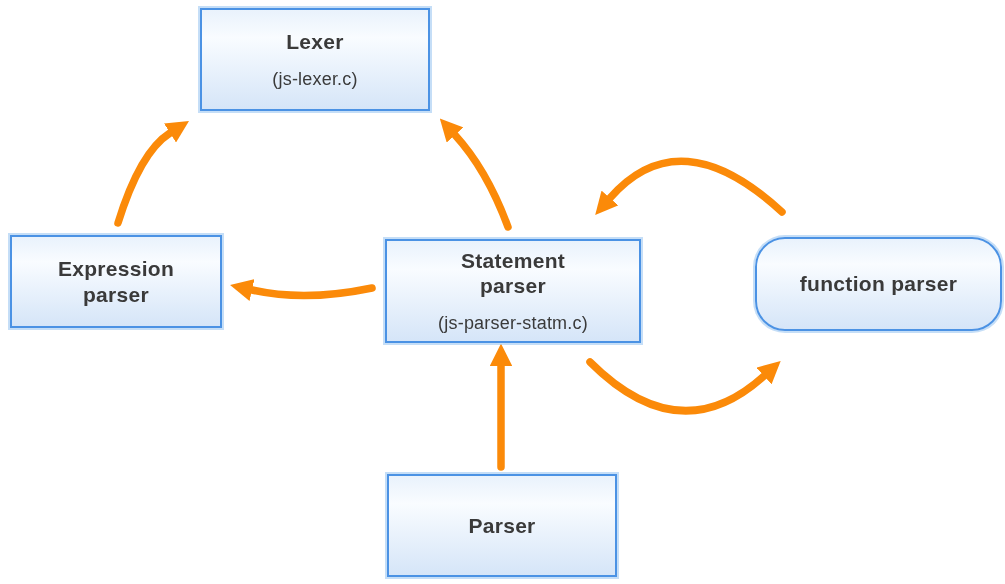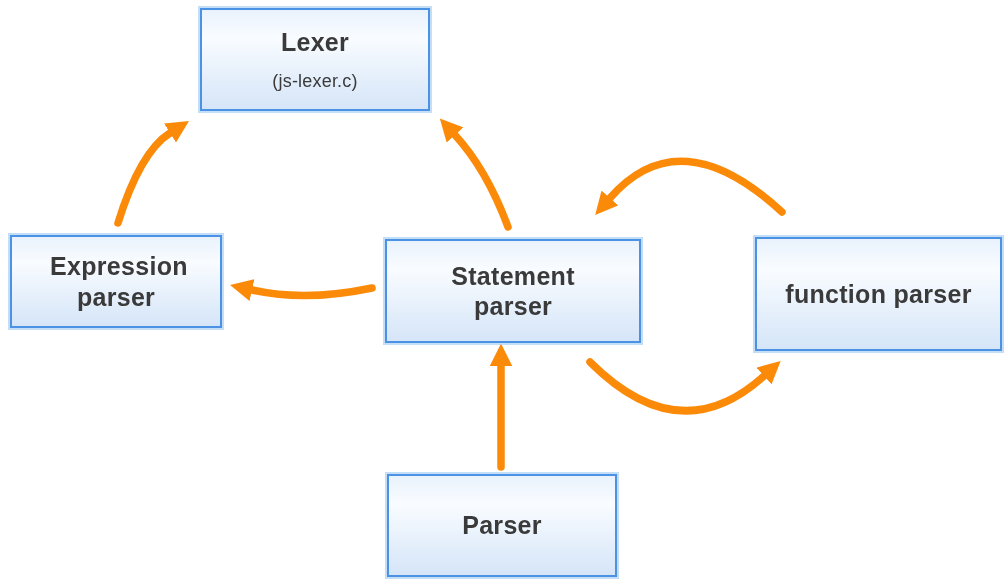--- a/index.html
+++ b/index.html
@@ -30,37 +30,37 @@
     background: linear-gradient(180deg, #e9f2fc 0%, #f9fcff 28%, #d5e5f8 100%);
     display: flex;
     flex-direction: column;
     align-items: center;
     justify-content: center;
     text-align: center;
     color: #3a3a3a;
   }
   .node .title {
     font-weight: bold;
-    font-size: 25px;
+    font-size: 21px;
     line-height: 1.22;
     letter-spacing: 0.3px;
   }
   .node .subtitle {
     font-size: 18px;
     line-height: 1.25;
     margin-top: 13px;
     letter-spacing: 0.2px;
   }
   
   .node.narrow-title .title { max-width: 132px; }
 
   .node-lexer              { left: 200px; top: 8px;   width: 230px; height: 103px; }
   .node-expression-parser  { left: 10px;  top: 235px; width: 212px; height: 93px;  }
   .node-statement-parser   { left: 385px; top: 239px; width: 256px; height: 104px; }
-  .node-function-parser    { left: 755px; top: 237px; width: 247px; height: 114px; }
+  .node-function-parser    { left: 755px; top: 237px; width: 247px; height: 94px; border-radius: 30px; }
   .node-parser             { left: 387px; top: 474px; width: 230px; height: 103px; }
 </style>
 </head>
 <body>
 
 <div class="canvas">
 
   <svg class="edge-layer" viewBox="0 0 1005 584" xmlns="http://www.w3.org/2000/svg">
     <defs>
       <marker id="ah" viewBox="0 0 10 10" refX="0" refY="5" markerWidth="3" markerHeight="3" orient="auto" markerUnits="strokeWidth">
@@ -81,20 +81,21 @@
     <div class="title">Lexer</div>
     <div class="subtitle">(js-lexer.c)</div>
   </div>
 
   <div class="node node-expression-parser narrow-title">
     <div class="title">Expression parser</div>
   </div>
 
   <div class="node node-statement-parser narrow-title">
     <div class="title">Statement parser</div>
+    <div class="subtitle">(js-parser-statm.c)</div>
   </div>
 
   <div class="node node-function-parser">
     <div class="title">function parser</div>
   </div>
 
   <div class="node node-parser">
     <div class="title">Parser</div>
   </div>
 

